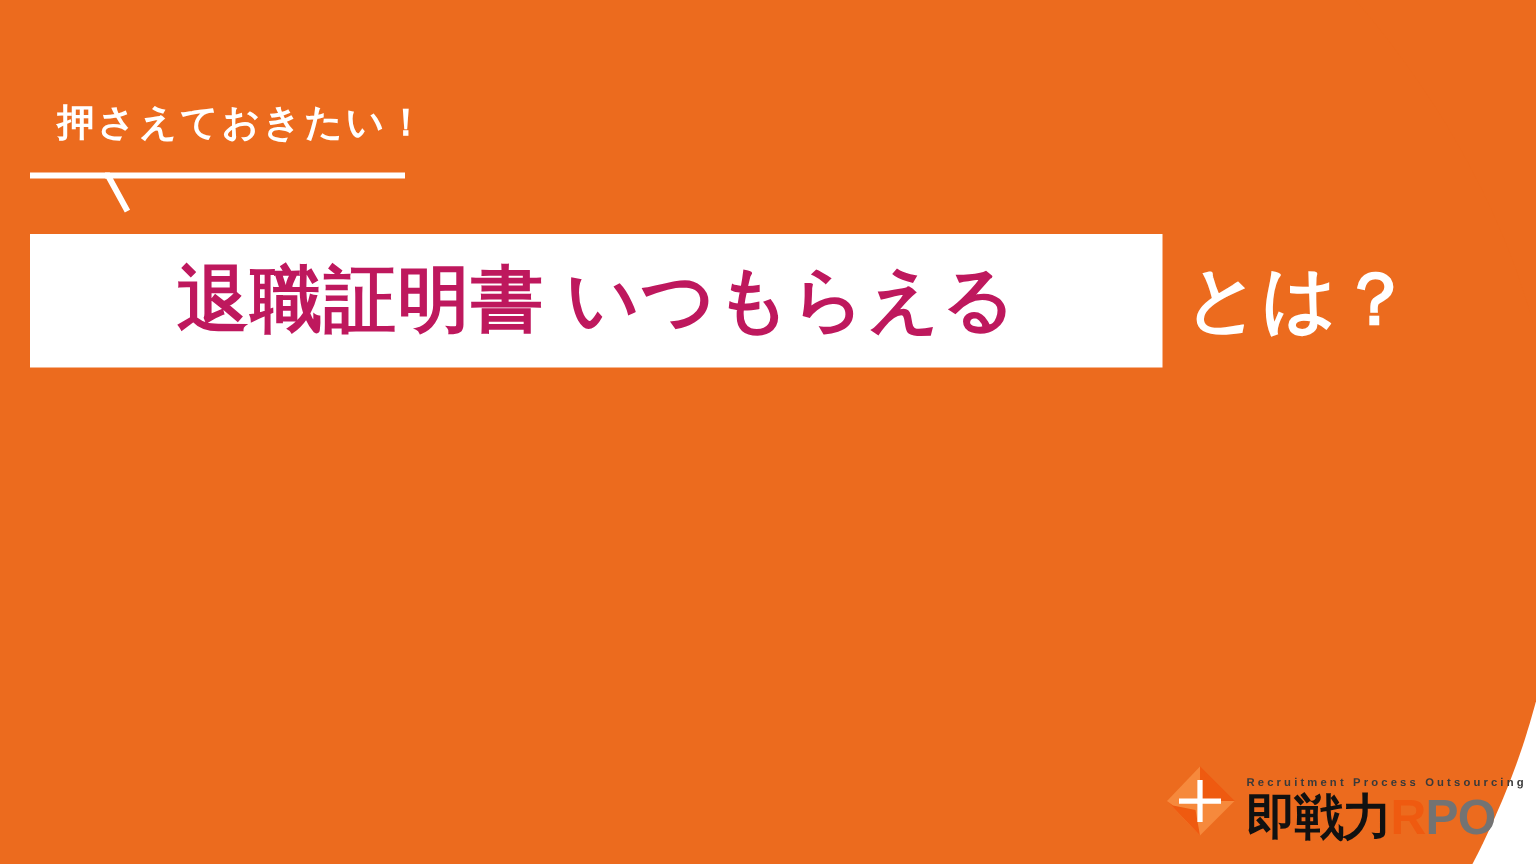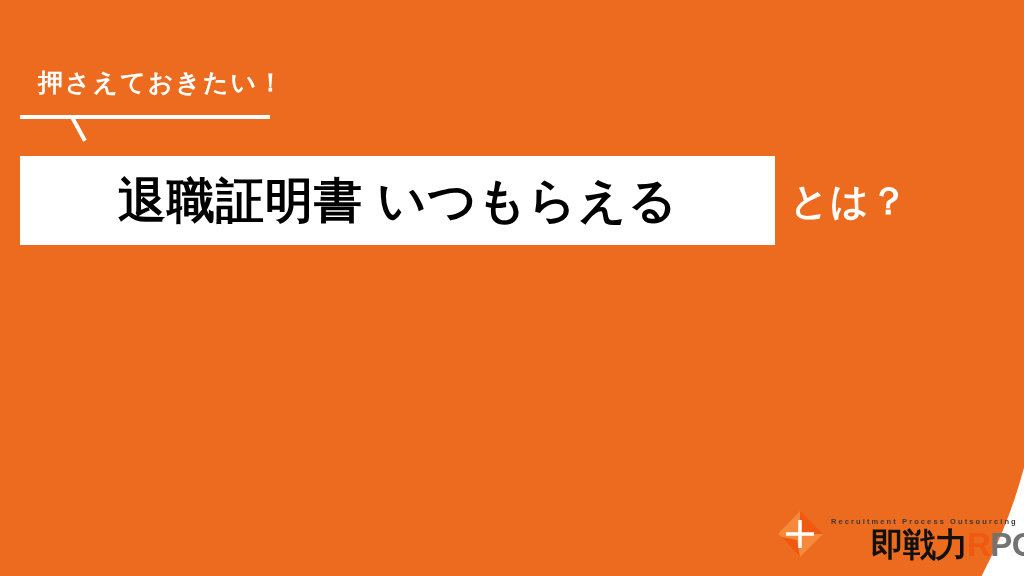--- a/index.html
+++ b/index.html
@@ -96,32 +96,32 @@
     top: 156px;
     height: 89px;
     display: flex;
     align-items: center;
     z-index: 3;
     white-space: nowrap;
   }
   .title-keyword {
     font-size: 48px;
     font-weight: bold;
-    color: #000000;
+    color: #be185d;
     letter-spacing: 1px;
     line-height: 1;
   }
   .title-suffix {
     position: absolute;
     left: 790px;
     top: 156px;
     height: 89px;
     display: flex;
     align-items: center;
-    font-size: 38px;
+    font-size: 49px;
     font-weight: bold;
     color: #ffffff;
     letter-spacing: 1px;
     line-height: 1;
     z-index: 3;
     white-space: nowrap;
   }
 
   
   .subtitle {
@@ -174,21 +174,20 @@
   .logo-wordmark {
     font-size: 33px;
     font-weight: bold;
     line-height: 1;
     color: #111111;
     letter-spacing: -0.5px;
     white-space: nowrap;
   }
   .logo-wordmark .jp {
     letter-spacing: -1px;
-    margin-left: 40px;
   }
   .logo-wordmark .r {
     color: #ef5a10;
   }
   .logo-wordmark .po {
     color: #737373;
   }
 </style>
 </head>
 <body>

